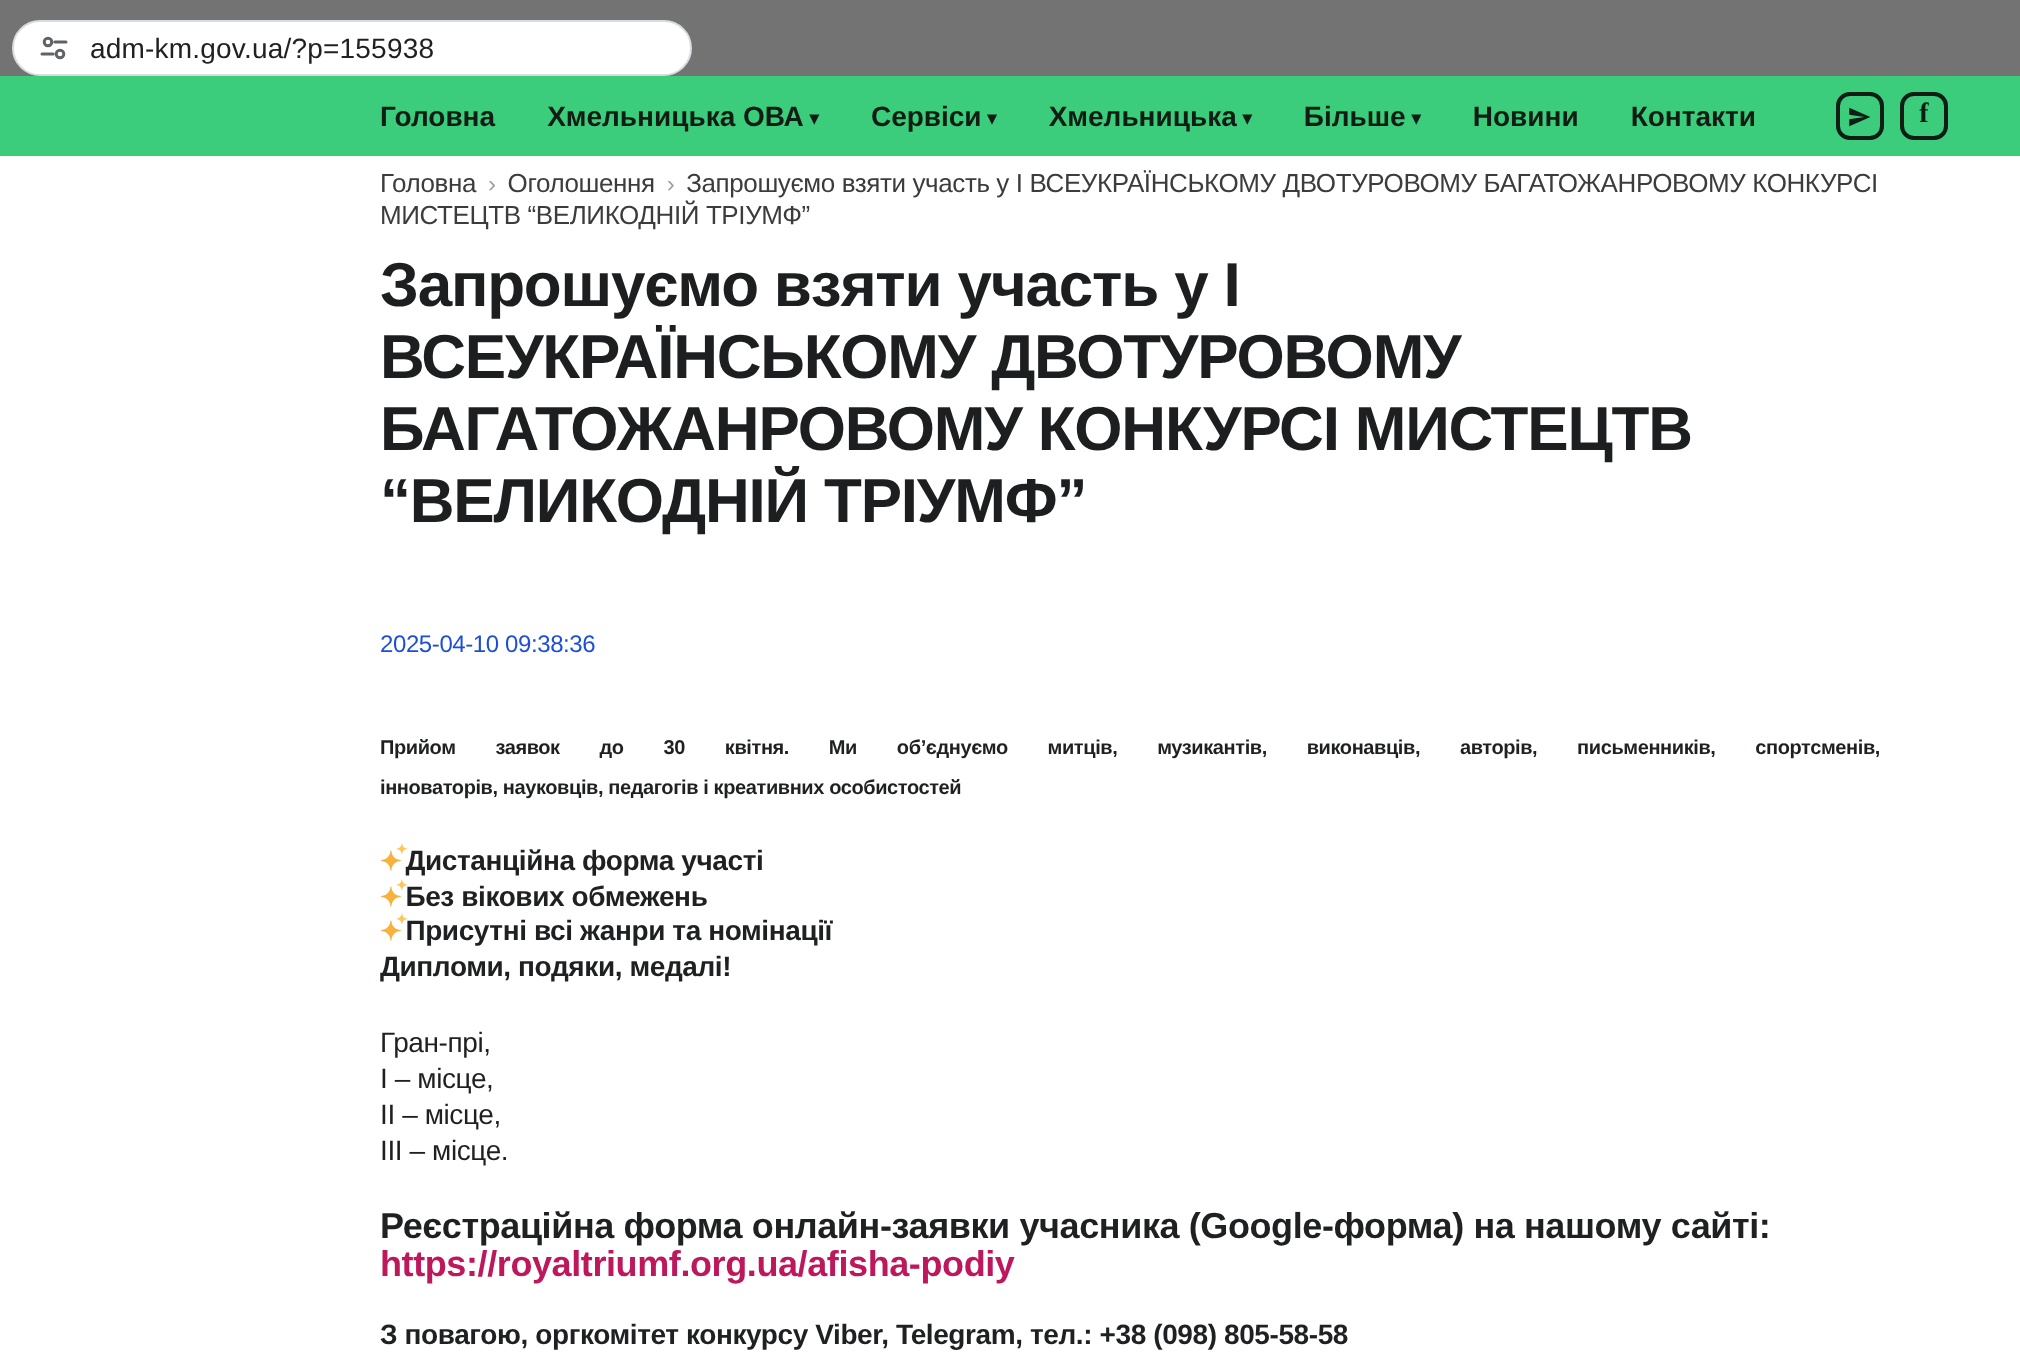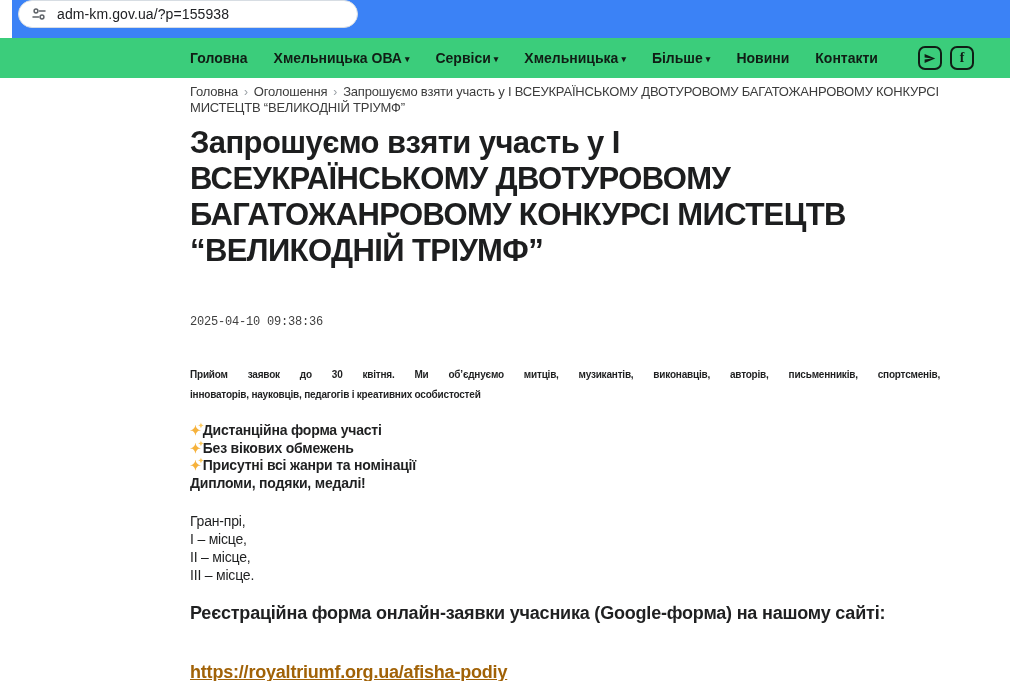--- a/index.html
+++ b/index.html
@@ -7,25 +7,24 @@
   body {
     font-family: "Liberation Sans", sans-serif;
     color: #1f2021;
     height: 681px;
     overflow: hidden;
   }
 
   
   .browser-bar {
     height: 38px;
-    background: #3b82f6;
+    background: #737373;
     display: flex;
-    align-items: flex-start;
+    align-items: flex-end;
     padding-left: 6px;
-    margin-left: 12px;
   }
   .omnibox {
     display: flex;
     align-items: center;
     gap: 10px;
     width: 340px;
     height: 28px;
     border: 1px solid #d7dde3;
     border-radius: 14px;
     padding: 0 12px;
@@ -96,23 +95,22 @@
     font-weight: 700;
     line-height: 36px;
     color: #1d1e1f;
     letter-spacing: -0.6px;
   }
   .article-title .t-line { display: block; }
 
   .article-date {
     margin-top: 46px;
     font-size: 12px;
-    color: #404040;
+    color: #1d4ed8;
     letter-spacing: -0.2px;
-    font-family: Liberation Mono, monospace;
   }
 
   .intro {
     margin-top: 36px;
     font-size: 10px;
     font-weight: 600;
     line-height: 20px;
     letter-spacing: -0.2px;
   }
   .intro .just { display: block; text-align: justify; text-align-last: justify; }
@@ -131,25 +129,23 @@
     top: -5px; right: -3px;
     font-size: 7px;
     color: #fbc85a;
   }
 
   .prizes { margin-top: 20px; font-size: 14px; font-weight: 400; line-height: 18px; letter-spacing: -0.2px; }
   .prizes div { display: block; }
 
   .registration { margin-top: 20px; font-size: 18px; font-weight: 600; line-height: 19px; letter-spacing: -0.2px; }
   a.plain-link, .plain-link {
-    color: #a16207;
-    text-decoration: underline;
+    color: #be185d;
     cursor: pointer;
     display: inline-block;
-    margin-top: 40px;
   }
 
   .contact-line { margin-top: 17px; font-size: 14px; font-weight: 600; letter-spacing: -0.2px; }
 </style>
 </head>
 <body>
 
 <div class="browser-bar">
   <div class="omnibox">
     <span class="tune-icon">

